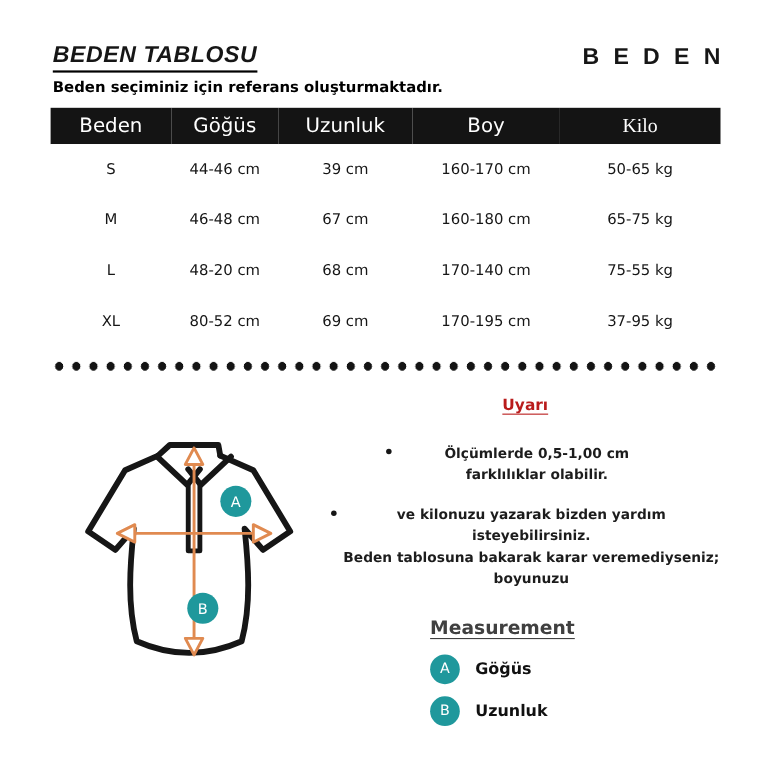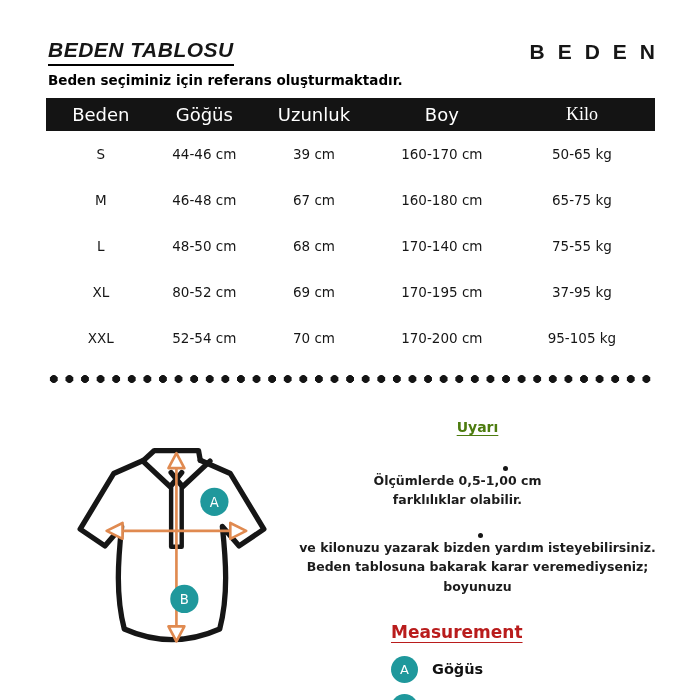--- a/index.html
+++ b/index.html
@@ -87,25 +87,25 @@
     margin-top: 14px;
   }
   .diagram-col { width: 295px; flex: 0 0 295px; }
   .shirt-svg { display: block; width: 212px; margin: 50px 0 0 66px; }
   .notes-col { flex: 1; padding-right: 40px; }
   .notes-heading {
     display: block;
     text-align: center;
     font-size: 14px;
     font-weight: bold;
-    color: #4d7c0f;
-    margin-top: 22px;
+    color: #b91c1c;
+    margin-top: 10px;
   }
   .notes-heading span { text-decoration: underline; text-underline-offset: 3px; }
-  .note-item { display: flex; align-items: center; flex-direction: column; }
+  .note-item { display: flex; align-items: flex-start; }
   .note-item.first { margin-top: 25px; }
   .note-item.second { margin-top: 17px; }
   .bullet-dot {
     width: 5px; height: 5px;
     border-radius: 50%;
     background: #161616;
     flex: 0 0 5px;
     margin-top: 6px;
   }
   .note-item.first .bullet-dot { margin-left: 56px; }
@@ -116,21 +116,21 @@
     font-size: 12.5px;
     font-weight: bold;
     line-height: 1.55;
     color: #1c1c1c;
   }
   .note-item.first .note-text { margin-right: 40px; }
   .legend-heading {
     margin: 26px 0 0 96px;
     font-size: 17px;
     font-weight: bold;
-    color: #b91c1c;
+    color: #404040;
     text-decoration: underline;
     text-underline-offset: 4px;
   }
   .legend-list { margin: 14px 0 0 96px; }
   .legend-item { display: flex; align-items: center; margin-bottom: 11px; }
   .legend-badge {
     width: 27px; height: 27px;
     border-radius: 50%;
     background: #1F989C;
     color: #ffffff;
@@ -180,38 +180,31 @@
       </tr>
       <tr>
         <td>M</td>
         <td>46-48 cm</td>
         <td>67 cm</td>
         <td>160-180 cm</td>
         <td>65-75 kg</td>
       </tr>
       <tr>
         <td>L</td>
-        <td>48-50 cm</td>
+        <td>48-20 cm</td>
         <td>68 cm</td>
         <td>170-140 cm</td>
         <td>75-55 kg</td>
       </tr>
       <tr>
         <td>XL</td>
         <td>80-52 cm</td>
         <td>69 cm</td>
         <td>170-195 cm</td>
         <td>37-95 kg</td>
-      </tr>
-      <tr>
-        <td>XXL</td>
-        <td>52-54 cm</td>
-        <td>70 cm</td>
-        <td>170-200 cm</td>
-        <td>95-105 kg</td>
       </tr>
     </tbody>
   </table>
 
   <div class="dotted-sep"></div>
 
   <div class="bottom">
 
     <div class="diagram-col">
       <svg class="shirt-svg" viewBox="0 0 240 235" xmlns="http://www.w3.org/2000/svg">

